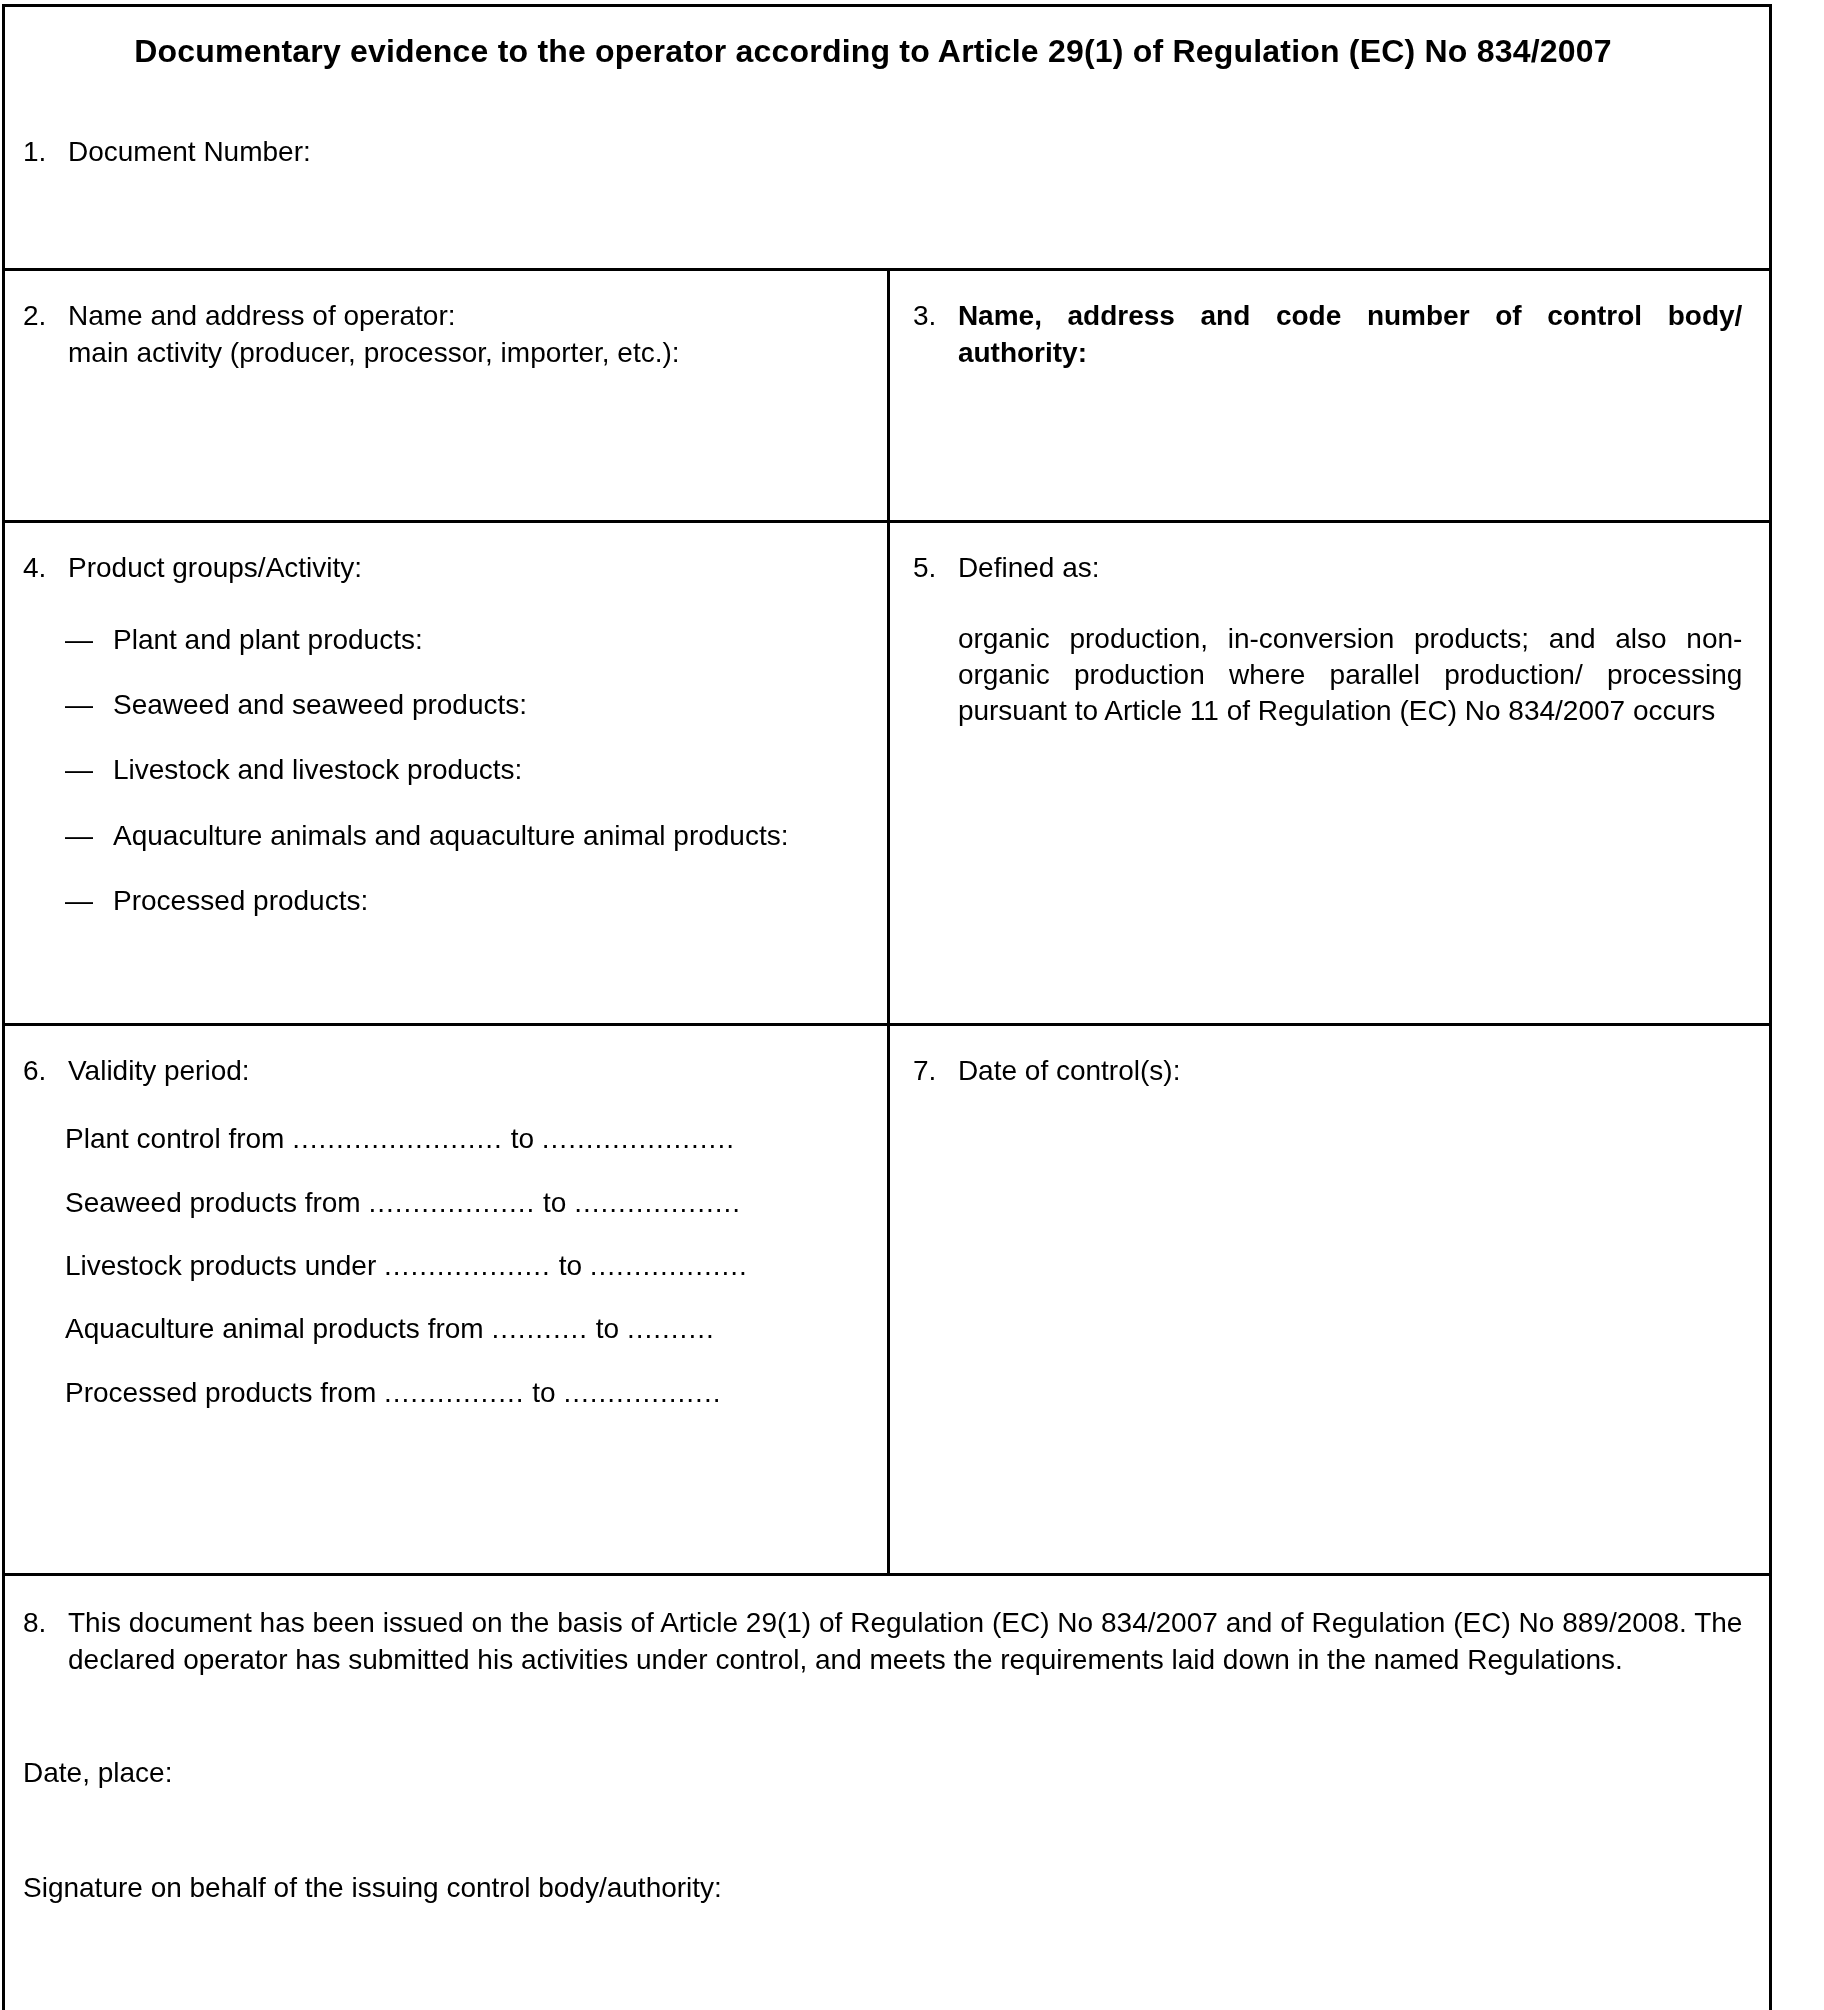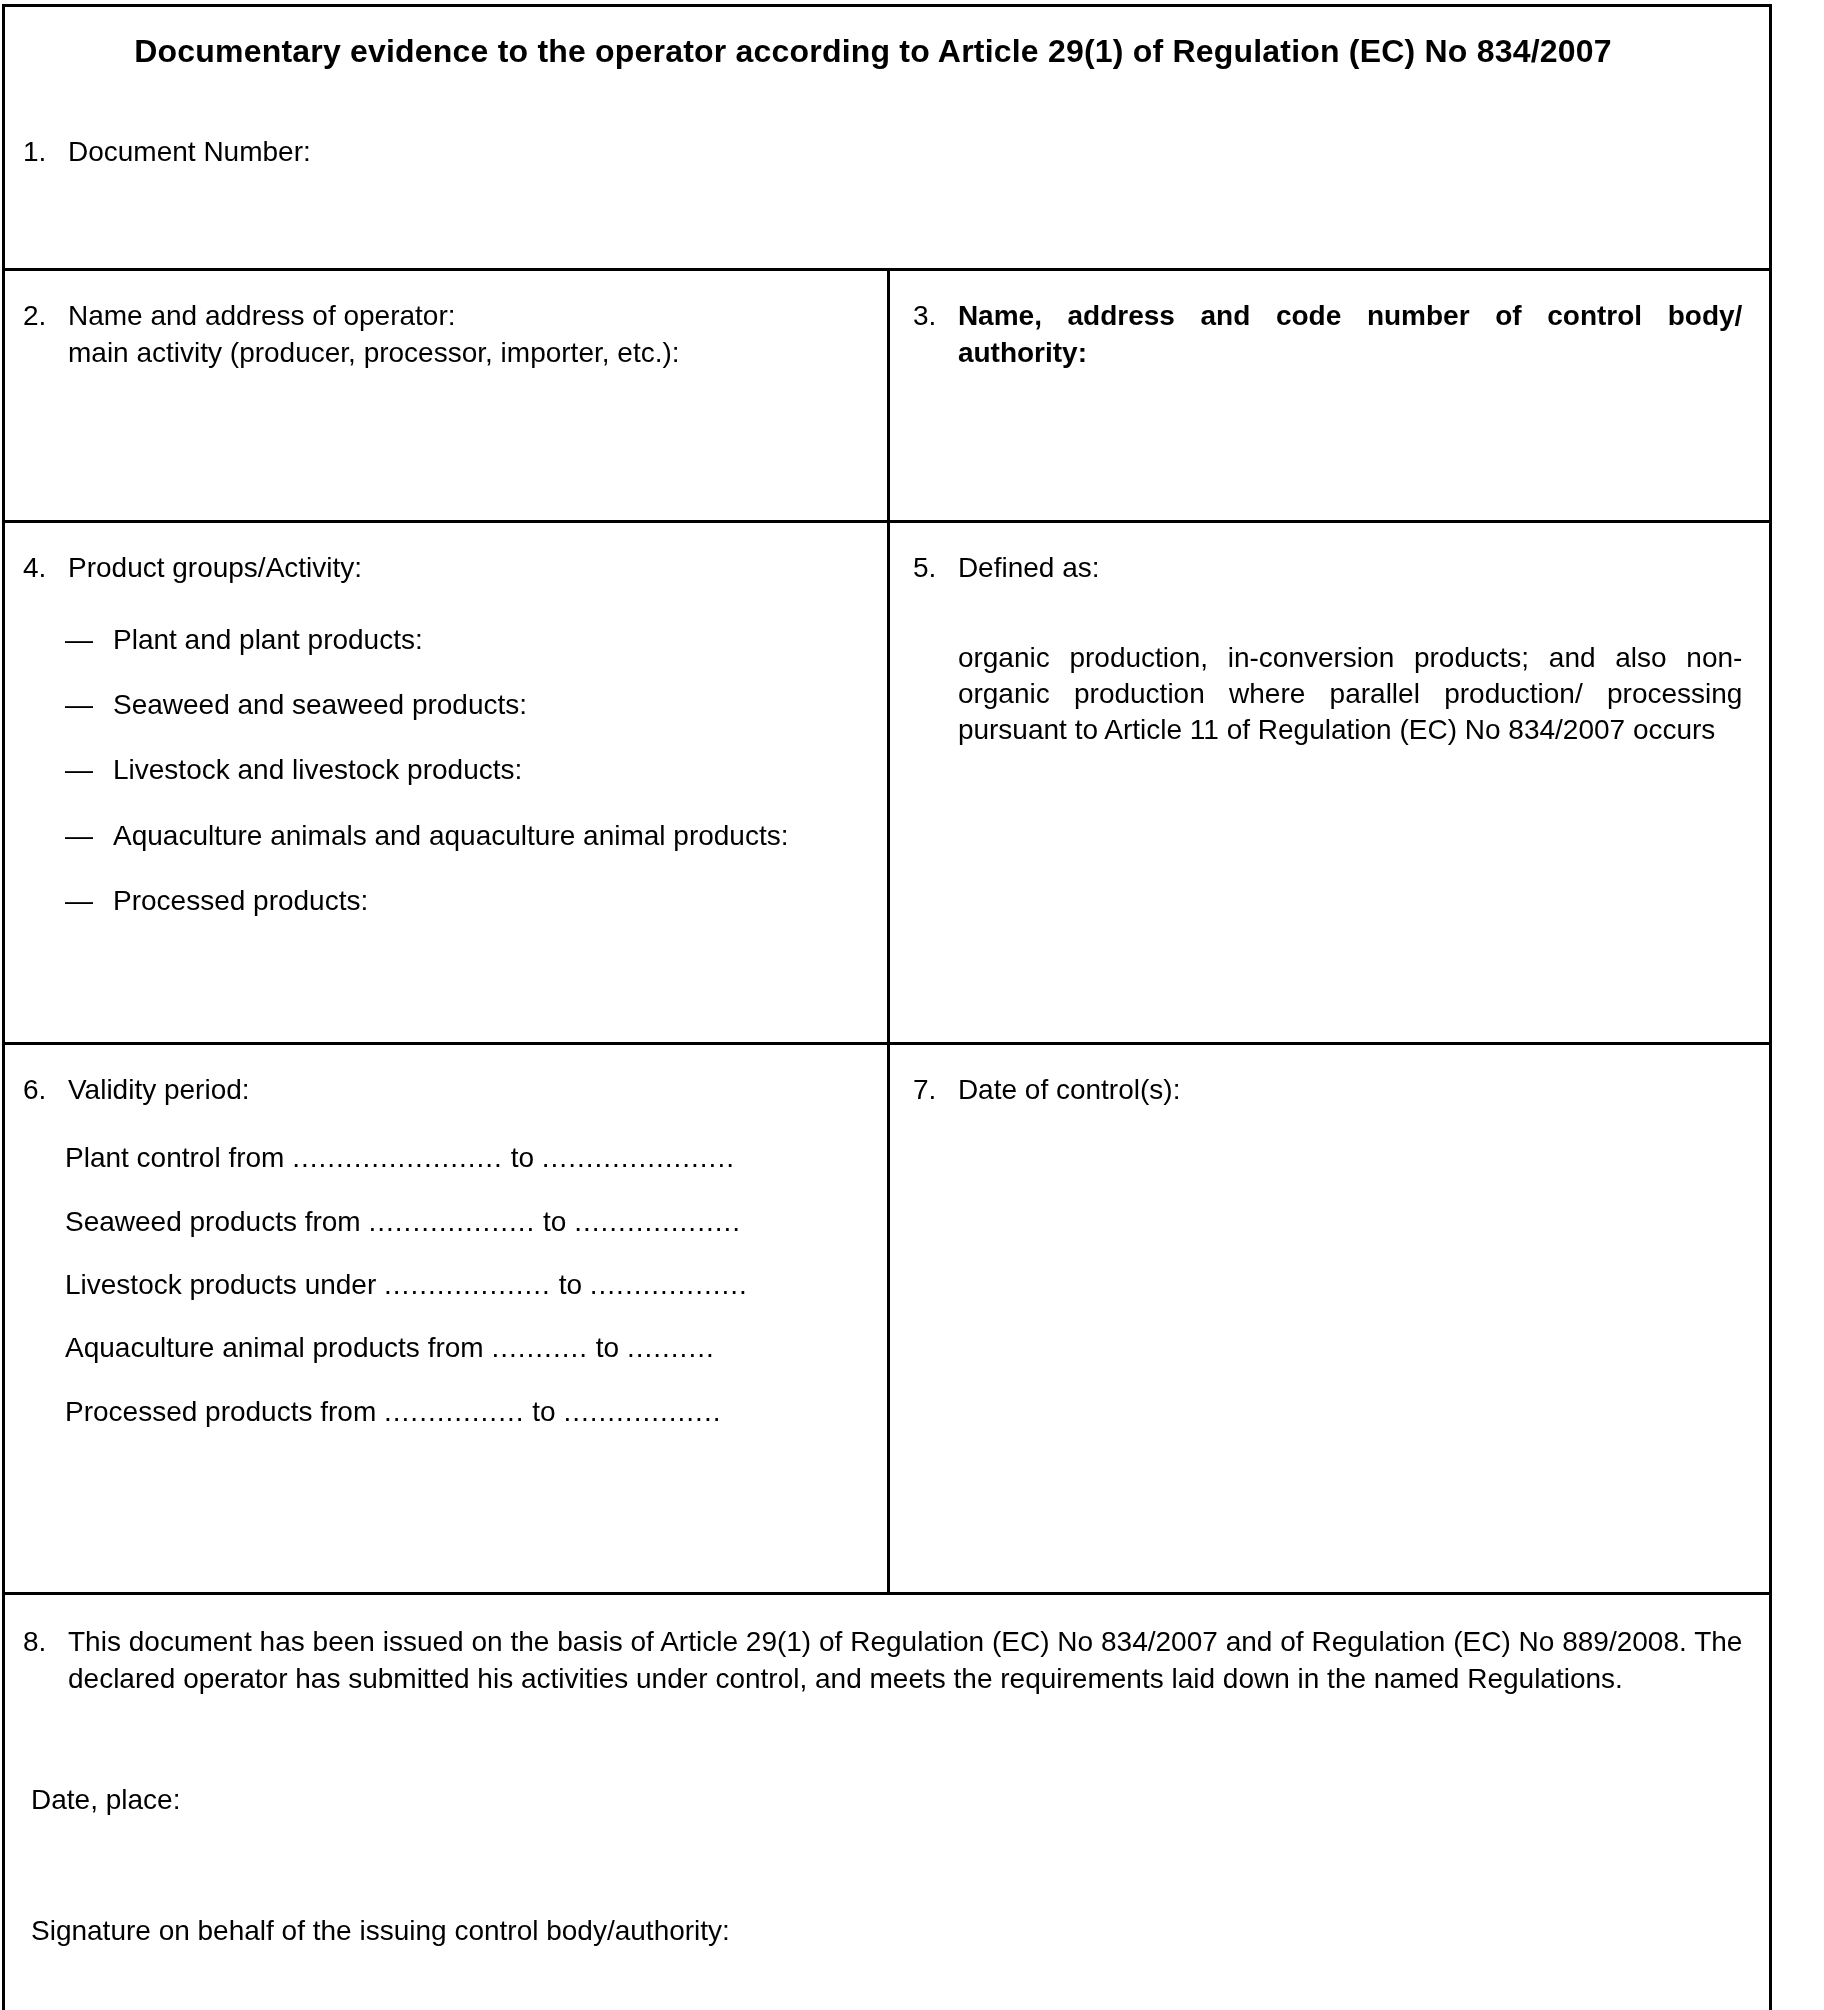--- a/index.html
+++ b/index.html
@@ -136,21 +136,21 @@
     font-size: 28px;
     line-height: 1.30;
     margin-bottom: 27px;
     white-space: nowrap;
   }
   .validity-list li:last-child { margin-bottom: 16px; }
   .leader { letter-spacing: 1px; }
 
   
   .defined-body {
-    margin: 53px 0 0 45px;
+    margin: 34px 0 0 45px;
     font-size: 28px;
     line-height: 1.30;
     text-align: justify;
     text-align-last: left;
   }
 
   
   .bottom-cell .cell-inner {
     padding: 29px 27px 24px 17.6px;
   }
@@ -164,21 +164,21 @@
     margin: 0;
   }
   .statement > .num {
     position: absolute;
     left: 0;
     top: 0;
   }
   .sign-line {
     font-size: 28px;
     line-height: 1.30;
-    margin: 8px;
+    margin: 0;
   }
   .gap-date  { height: 77px; }
   .gap-sign  { height: 79px; }
   .gap-tail  { height: 103px; }
 </style>
 </head>
 <body>
 
 <div id="page">
 

